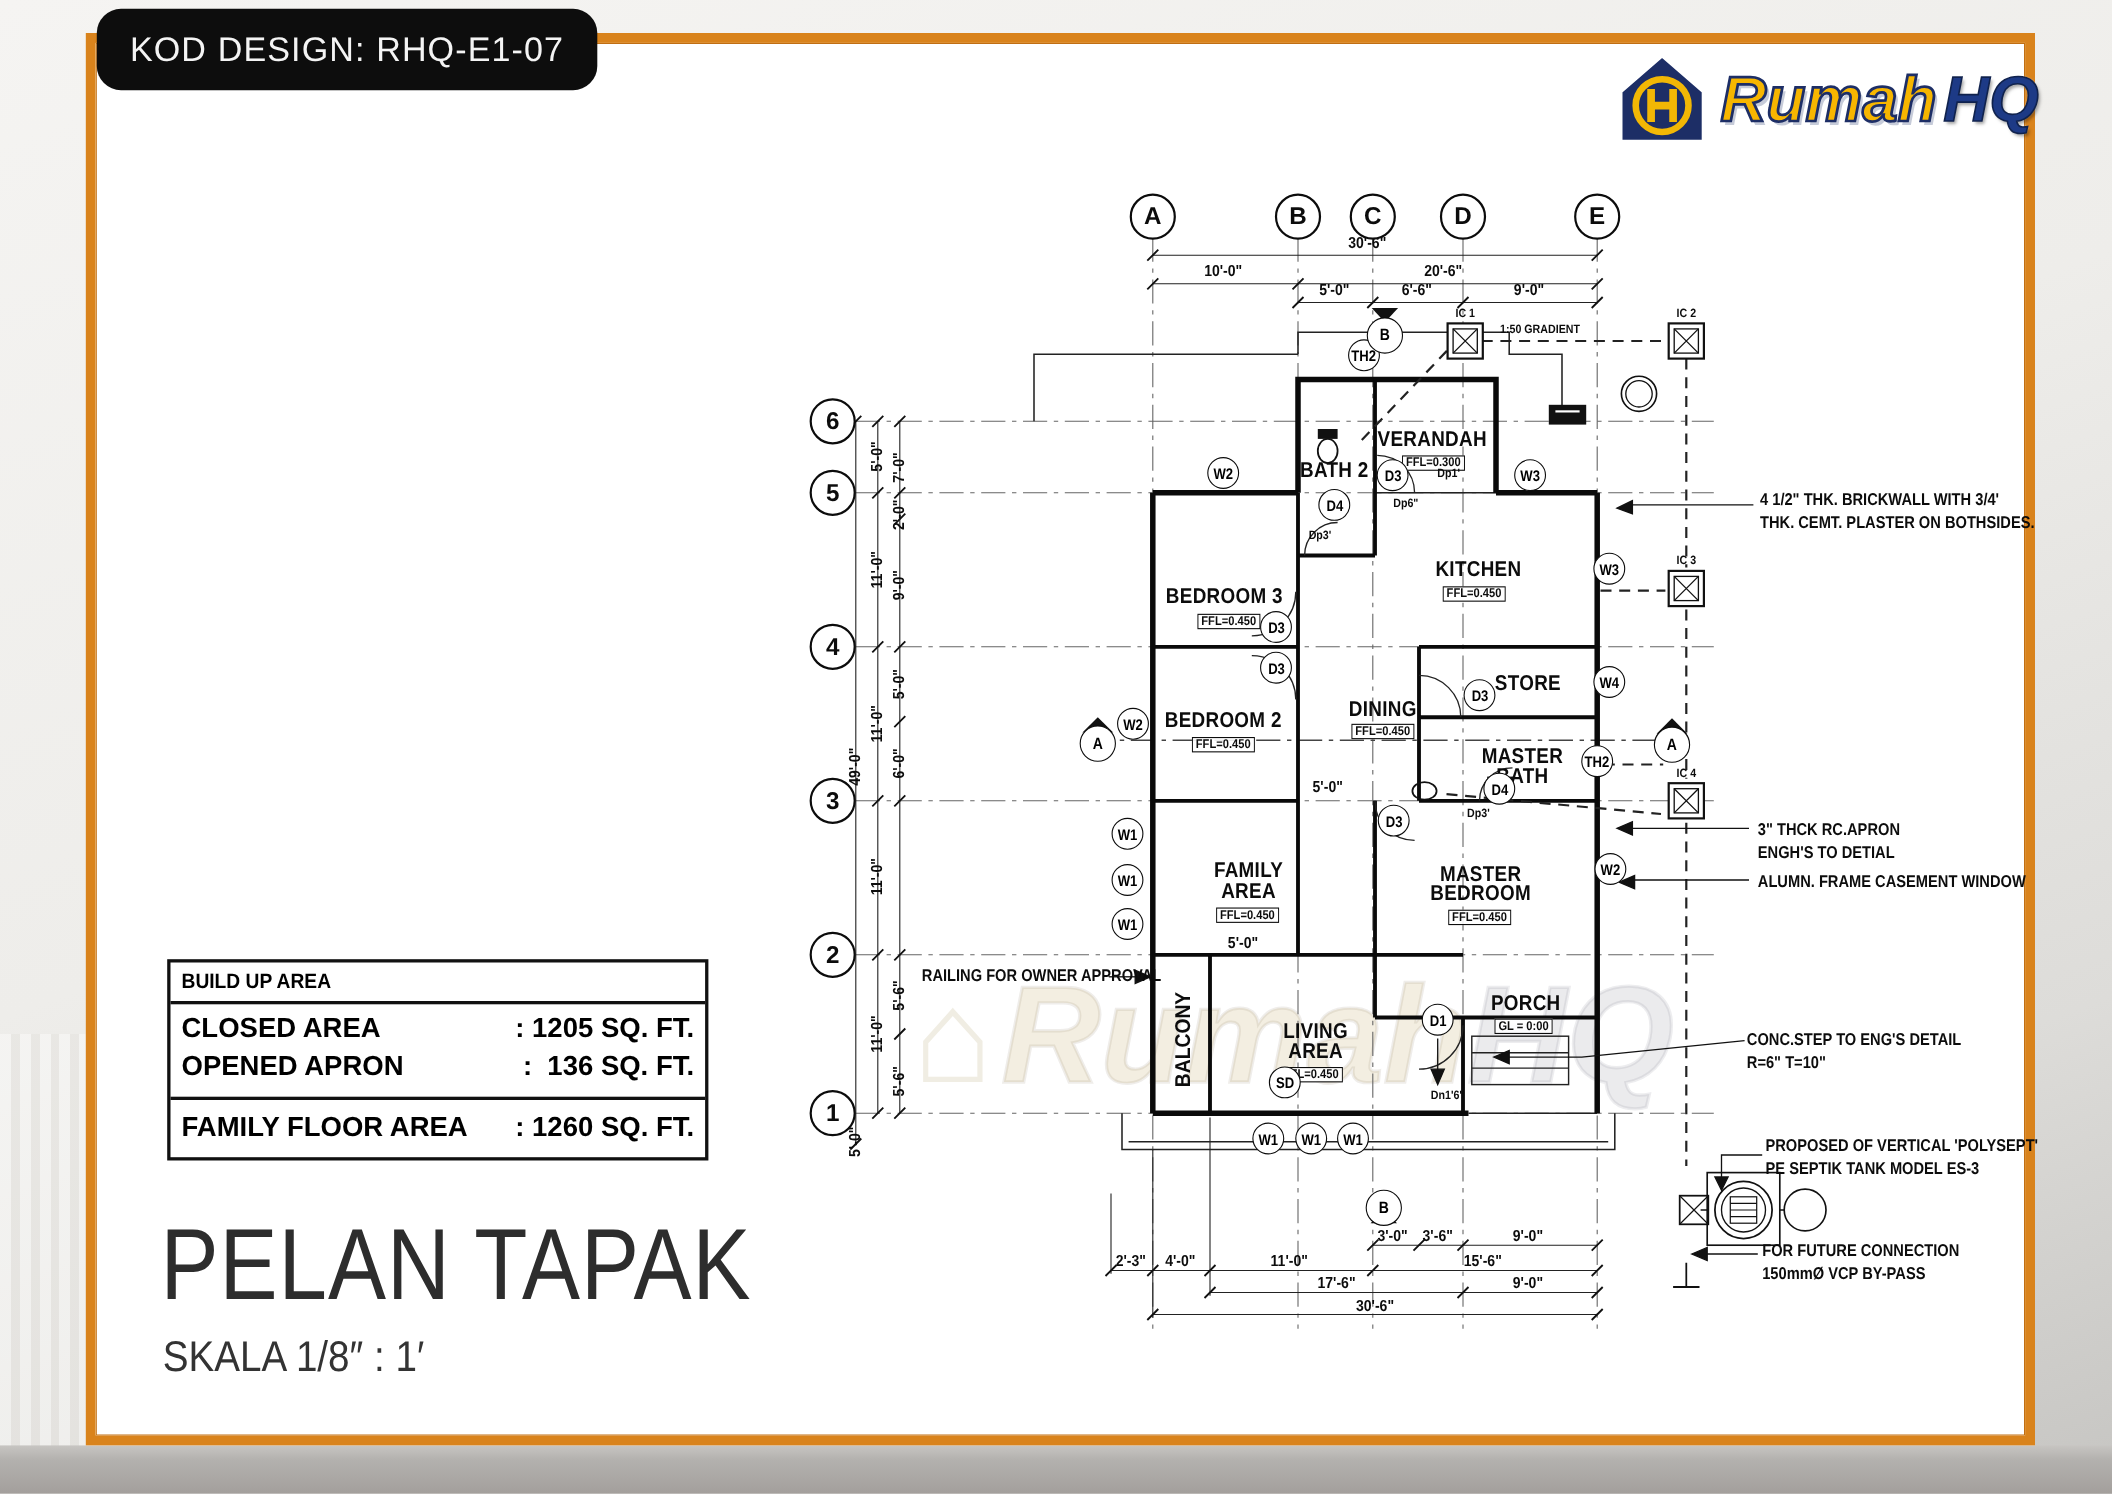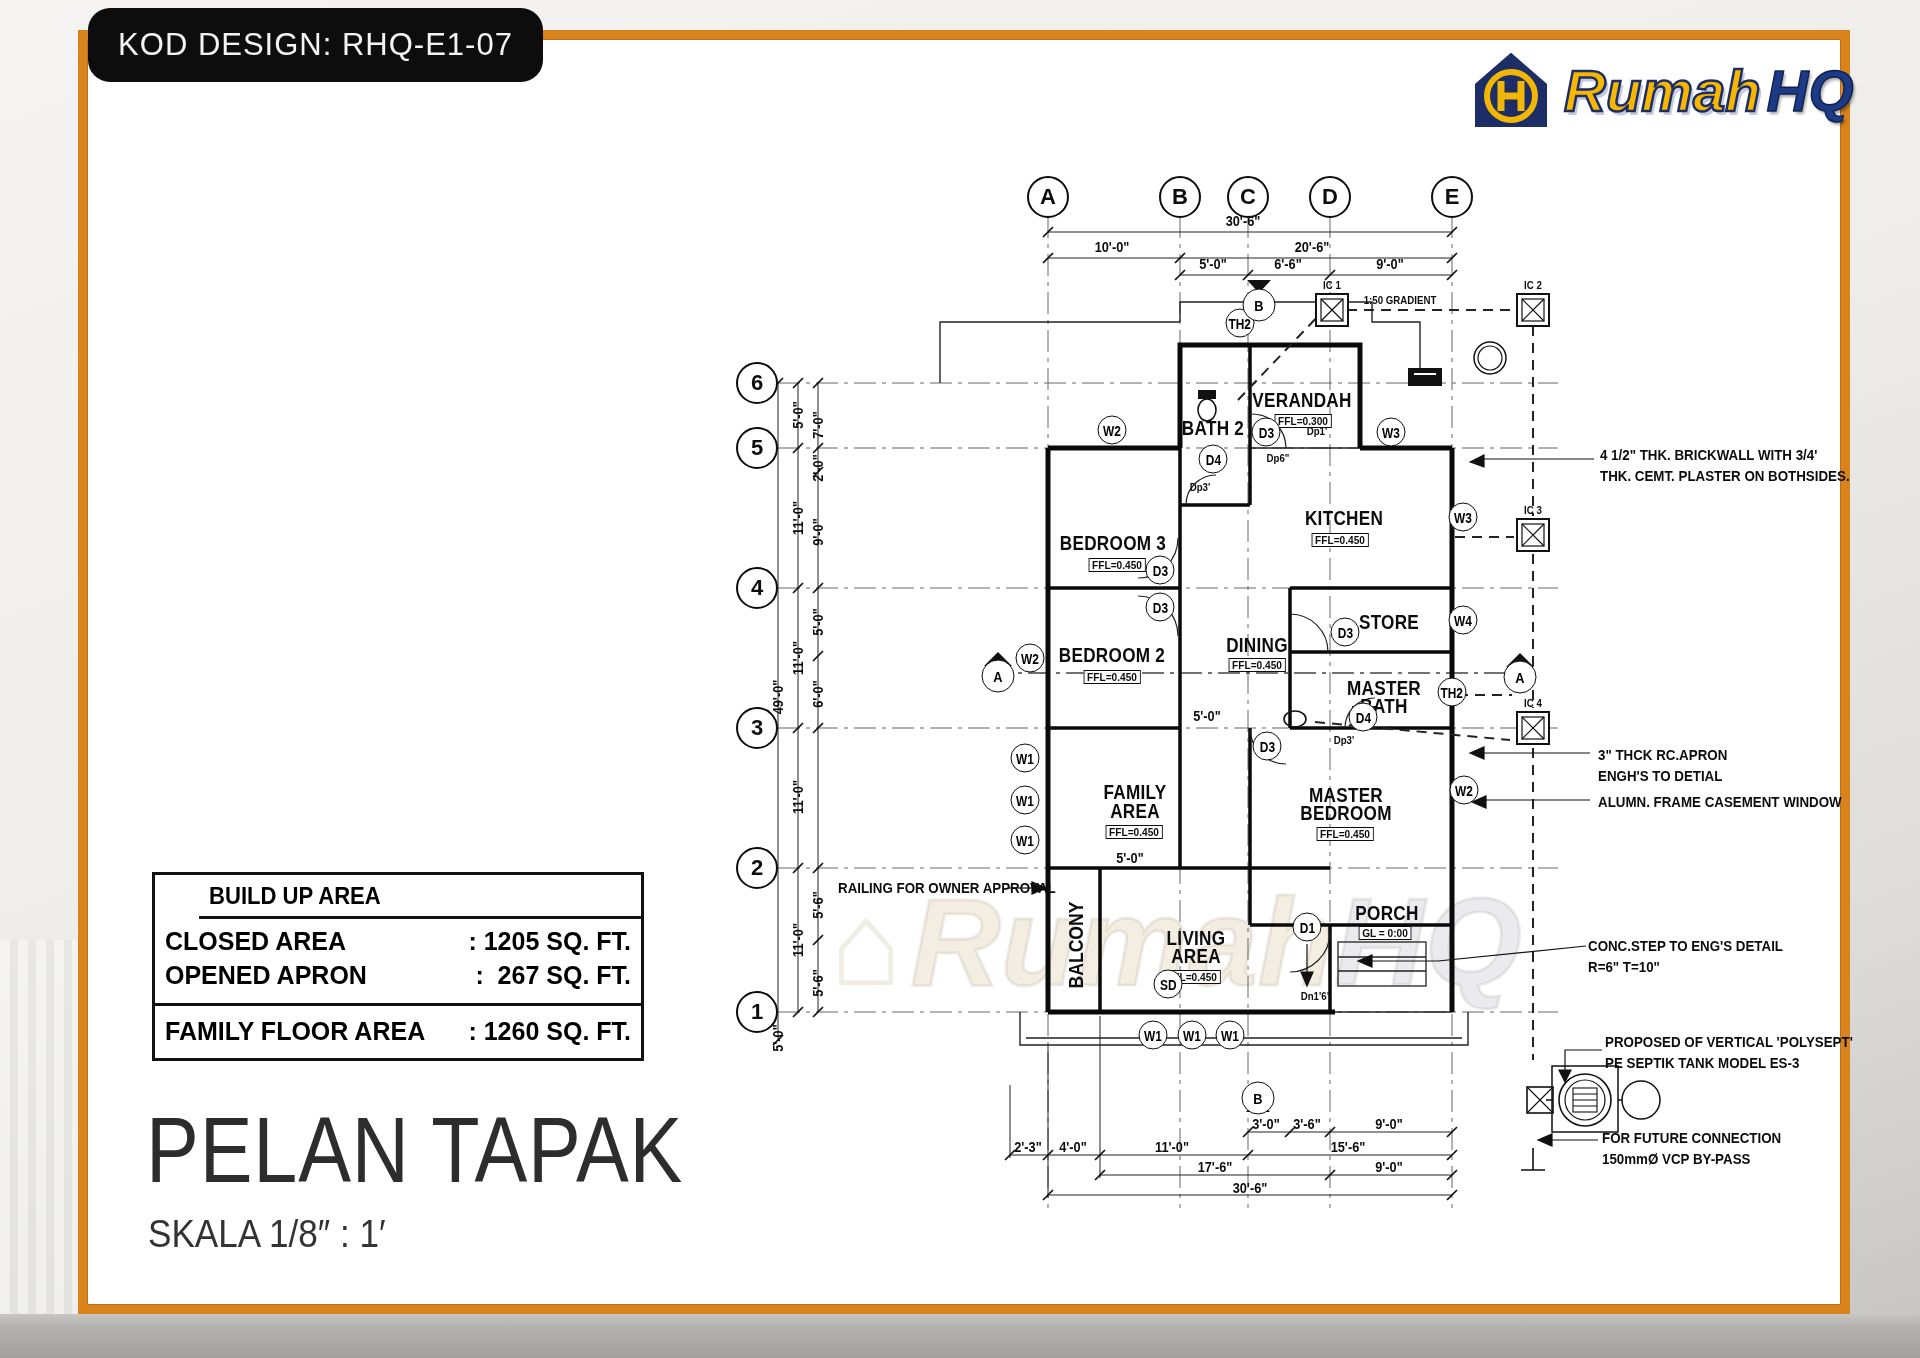--- a/index.html
+++ b/index.html
@@ -19,21 +19,21 @@
   .badge span{color:#f4f4f4;font-size:31px;letter-spacing:1px;font-weight:400;}
   .logo{position:absolute;left:1468px;top:44px;height:92px;display:flex;align-items:center;z-index:30;}
   .logo svg{width:86px;height:86px;margin-right:10px;}
   .lg-rumah{font-style:italic;font-weight:900;font-size:58px;color:#f7b600;
     -webkit-text-stroke:2.5px #1d2e66;text-shadow:3px 4px 0 rgba(29,46,102,.25);}
   .lg-hq{font-style:italic;font-weight:900;font-size:58px;color:#1d3a86;margin-left:6px;
     -webkit-text-stroke:1.5px #10224d;text-shadow:2px 3px 3px rgba(0,0,0,.35),0 0 2px #fff;}
   
   .bua{position:absolute;left:152px;top:872px;width:492px;box-sizing:border-box;
     border:3.5px solid #111;background:#fff;z-index:20;}
-  .bua .hd{border-bottom:3px solid #111;padding:7px 10px 6px;font-size:24px;font-weight:700;margin-left:44px;}
+  .bua .hd{border-bottom:3px solid #111;padding:7px 10px 6px;font-size:19px;font-weight:700;}
   .bua .bd{border-bottom:3px solid #111;padding:6px 10px 10px;}
   .bua .row{display:flex;font-size:25px;font-weight:700;line-height:1.35;}
   .bua .row .lab{flex:1;}
   .bua .row .val{white-space:pre;}
   .bua .tot{padding:9px 10px 10px;}
   .bua .cond{display:inline-block;transform:scaleX(.92);transform-origin:left;}
   
   .ptitle{position:absolute;left:146px;top:1098px;font-size:92px;font-weight:400;color:#2d2d2d;
     letter-spacing:1px;transform:scaleX(.86);transform-origin:left top;white-space:nowrap;z-index:20;}
   .pscale{position:absolute;left:148px;top:1212px;font-size:39px;font-weight:400;color:#333;
@@ -91,21 +91,21 @@
 
 <div class="bua">
   <div class="hd"><span class="cond">BUILD UP AREA</span></div>
   <div class="bd">
     <div class="row">
       <span class="lab">CLOSED AREA</span>
       <span class="val">: 1205 SQ. FT.</span>
     </div>
     <div class="row">
       <span class="lab">OPENED APRON</span>
-      <span class="val">:  267 SQ. FT.</span>
+      <span class="val">:  136 SQ. FT.</span>
     </div>
   </div>
   <div class="tot">
     <div class="row">
       <span class="lab">FAMILY FLOOR AREA</span>
       <span class="val">: 1260 SQ. FT.</span>
     </div>
   </div>
 </div>
 

